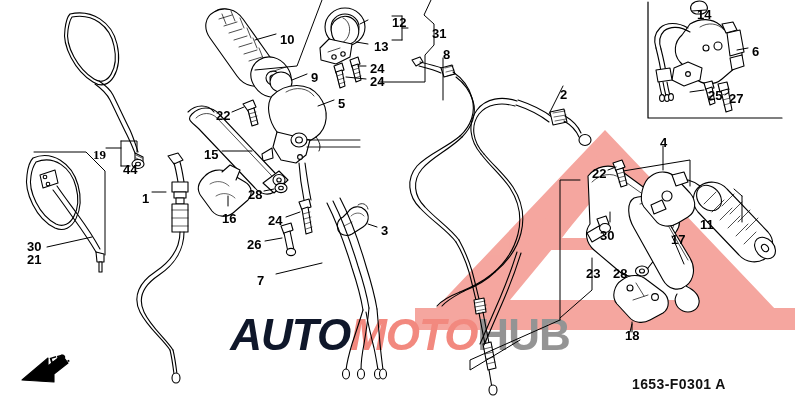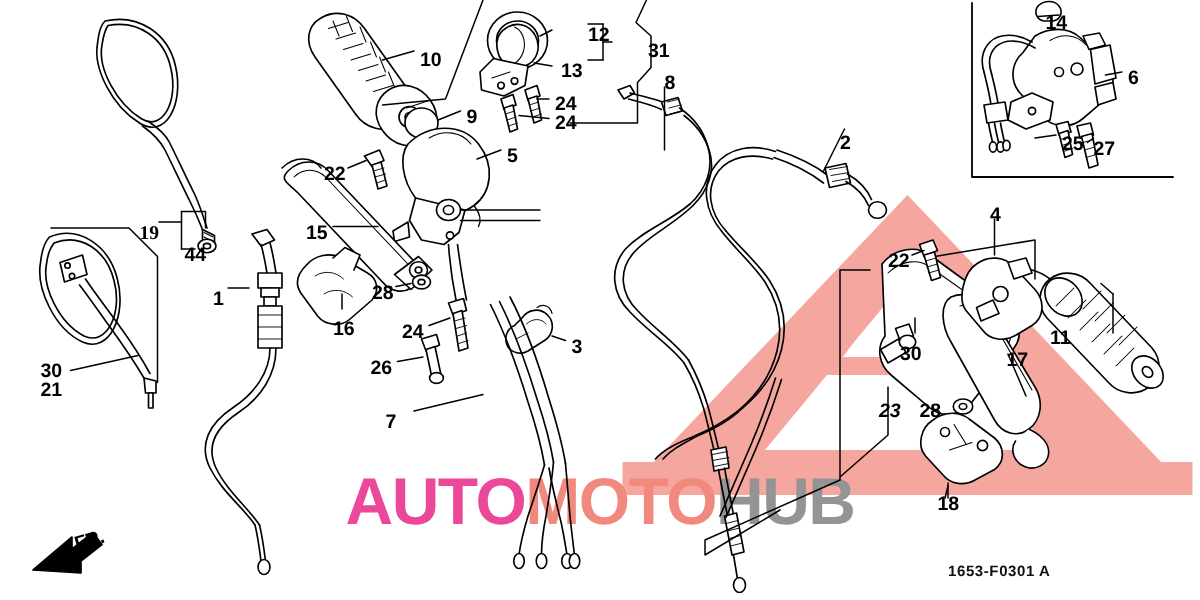--- a/index.html
+++ b/index.html
@@ -1,24 +1,24 @@
 <!DOCTYPE html>
 <html><head>
 <meta charset="utf-8">
 <style>
   html,body{margin:0;padding:0;background:#ffffff;}
   body{width:800px;height:400px;overflow:hidden;font-family:"Liberation Sans",sans-serif;}
   #stage{position:relative;width:800px;height:400px;background:#fff;}
   #stage svg.layer{position:absolute;left:0;top:0;width:800px;height:400px;}
   .lbl{position:absolute;font-family:"Liberation Sans",sans-serif;font-size:13px;font-weight:700;color:#000;line-height:1;white-space:nowrap;}
   .fr{position:absolute;font-family:"Liberation Sans",sans-serif;font-weight:700;font-size:13px;color:#000;letter-spacing:-0.5px;}
-  .pn{position:absolute;font-family:"Liberation Sans",sans-serif;font-size:10px;font-weight:700;color:#111;letter-spacing:0.4px;}
+  .pn{position:absolute;font-family:"Liberation Sans",sans-serif;font-size:14px;font-weight:700;color:#111;letter-spacing:0.4px;}
   .wm-text{position:absolute;left:0;top:310px;width:800px;text-align:center;font-family:"Liberation Sans",sans-serif;font-weight:700;font-size:44px;letter-spacing:-1px;pointer-events:none;}
-  .wm-a{color:#ec4899;}
-  .wm-m{color:#f2897f;}
+  .wm-a{color:#0f172a;font-style:italic;}
+  .wm-m{color:#f2897f;font-style:italic;}
   .wm-h{color:#949494;}
 </style>
 </head>
 <body>
 
 <div id="stage">
 
   <svg class="layer" viewBox="0 0 800 400" xmlns="http://www.w3.org/2000/svg">
     <g opacity="0.75" fill="#f2897f">
 
@@ -418,21 +418,21 @@
   <div class="lbl" style="left:697px;top:8px;">14</div>
   <div class="lbl" style="left:204px;top:148px;">15</div>
   <div class="lbl" style="left:222px;top:212px;">16</div>
   <div class="lbl" style="left:671px;top:233px;">17</div>
   <div class="lbl" style="left:625px;top:329px;">18</div>
   <div class="lbl" style="left:93px;top:148px;font-family:Liberation Serif, serif;">19</div>
   <div class="lbl" style="left:27px;top:240px;">30</div>
   <div class="lbl" style="left:27px;top:253px;">21</div>
   <div class="lbl" style="left:216px;top:109px;">22</div>
   <div class="lbl" style="left:592px;top:167px;">22</div>
-  <div class="lbl" style="left:586px;top:267px;font-style:italic;">23</div>
+  <div class="lbl" style="left:586px;top:267px;">23</div>
   <div class="lbl" style="left:370px;top:62px;">24</div>
   <div class="lbl" style="left:370px;top:75px;">24</div>
   <div class="lbl" style="left:268px;top:214px;">24</div>
   <div class="lbl" style="left:672px;top:89px;padding-left:36px;">25</div>
   <div class="lbl" style="left:247px;top:238px;">26</div>
   <div class="lbl" style="left:729px;top:92px;">27</div>
   <div class="lbl" style="left:248px;top:188px;">28</div>
   <div class="lbl" style="left:613px;top:267px;">28</div>
   <div class="lbl" style="left:123px;top:163px;">44</div>
   <div class="lbl" style="left:600px;top:202px;margin-top:27px;">30</div>

